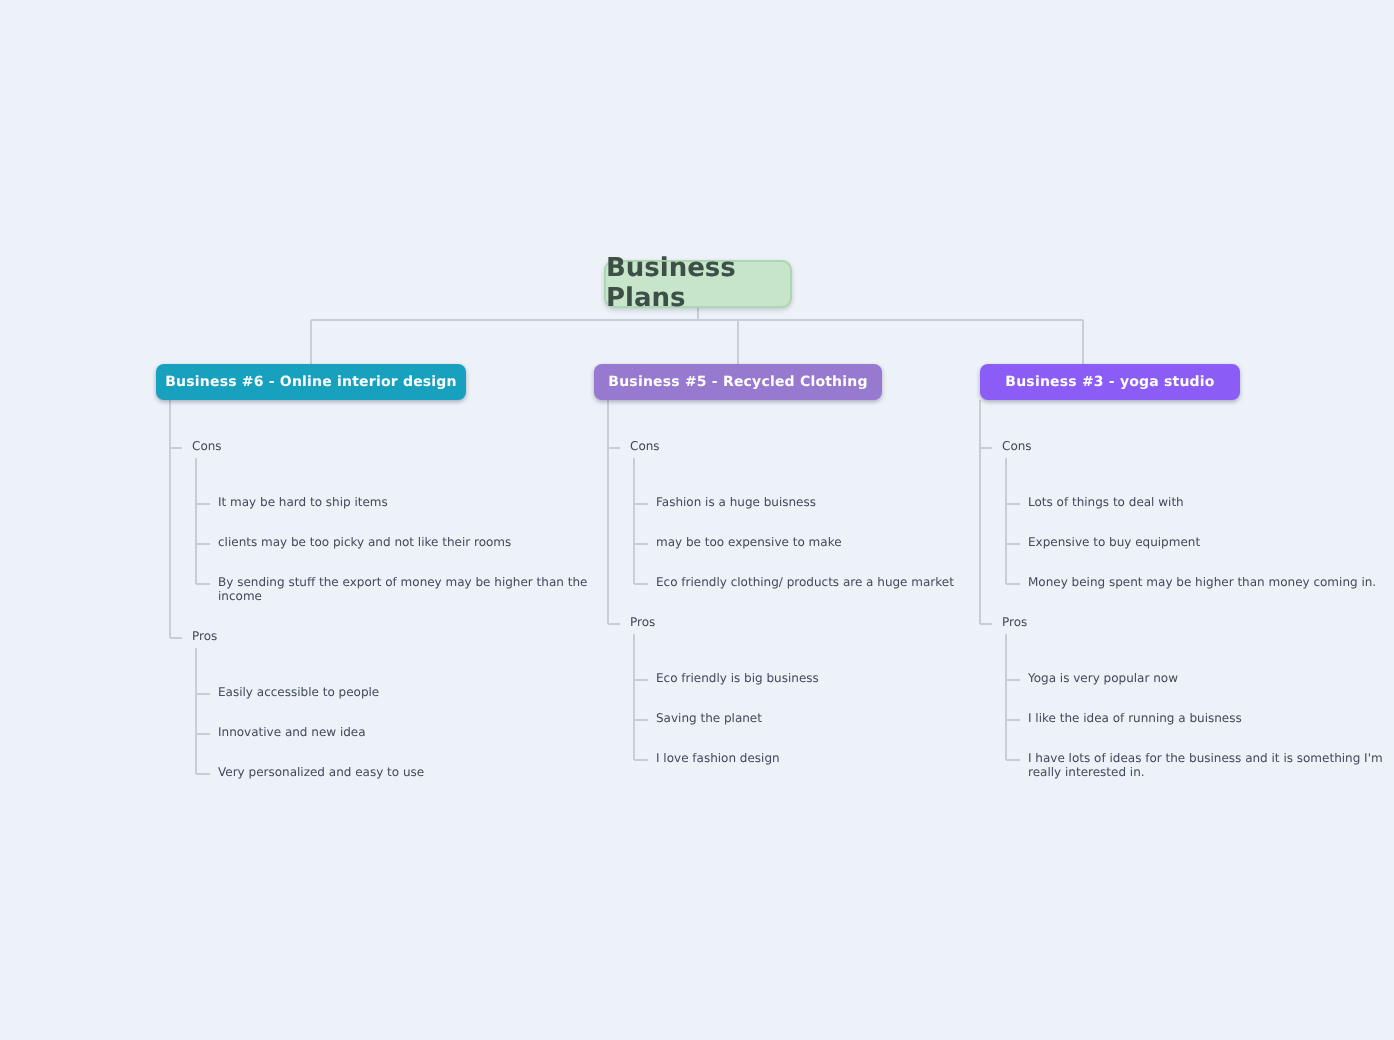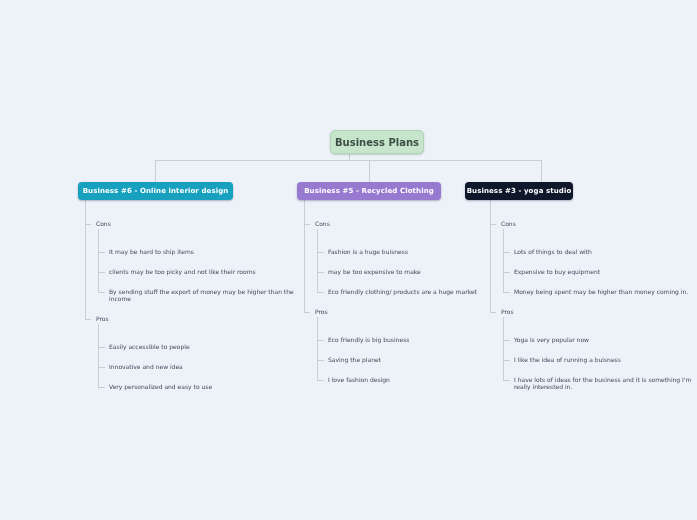--- a/index.html
+++ b/index.html
@@ -3,22 +3,22 @@
 <meta charset="utf-8">
 <style>
   html,body{margin:0;padding:0;background:#edf1f8;}
   body{font-family:"DejaVu Sans","Liberation Sans",sans-serif;}
   .canvas{position:relative;width:697px;height:520px;background:#edf1f8;overflow:hidden;}
   svg.connectors{position:absolute;left:0;top:0;pointer-events:none;}
   .node-root{
     position:absolute;left:302px;top:130px;width:94px;height:24px;
     background:#c6e5cb;border:1px solid #aed6b6;border-radius:5px;
     display:flex;align-items:center;justify-content:center;
-    font-weight:bold;font-size:10px;color:#3d4f46;
-    box-shadow:0 1px 2px rgba(60,90,70,.25);box-sizing:border-box;cursor:pointer;margin-left:28px;
+    font-weight:bold;font-size:13px;color:#3d4f46;
+    box-shadow:0 1px 2px rgba(60,90,70,.25);box-sizing:border-box;cursor:pointer;
   }
   .branch-header{
     position:absolute;top:182px;height:18px;border-radius:4px;
     display:flex;align-items:center;justify-content:center;
     color:#ffffff;font-weight:bold;font-size:7px;letter-spacing:.1px;
     box-shadow:0 1px 2px rgba(40,50,80,.35);box-sizing:border-box;cursor:pointer;
   }
   .section-label{
     position:absolute;font-size:6px;line-height:7px;color:#414a5b;cursor:pointer;white-space:nowrap;
   }
@@ -82,21 +82,21 @@
     <div class="item-text" style="left: 109px; top: 383px; width: 185px;">Very personalized and easy to use</div>
     <div class="branch-header" style="left: 297px; width: 144px; background: rgb(151, 121, 208);">Business #5 - Recycled Clothing</div>
     <div class="section-label" style="left: 315px; top: 220px;">Cons</div>
     <div class="item-text" style="left: 328px; top: 248px; width: 185px;">Fashion is a huge buisness</div>
     <div class="item-text" style="left: 328px; top: 268px; width: 185px;">may be too expensive to make</div>
     <div class="item-text" style="left: 328px; top: 288px; width: 185px;">Eco friendly clothing/ products are a huge market</div>
     <div class="section-label" style="left: 315px; top: 308px;">Pros</div>
     <div class="item-text" style="left: 328px; top: 336px; width: 185px;">Eco friendly is big business</div>
     <div class="item-text" style="left: 328px; top: 356px; width: 185px;">Saving the planet</div>
     <div class="item-text" style="left: 328px; top: 376px; width: 185px;">I love fashion design</div>
-    <div class="branch-header" style="left: 465px; width: 108px; background: #0f172a;">Business #3 - yoga studio</div>
+    <div class="branch-header" style="left: 490px; width: 130px; background: #8b5cf6;">Business #3 - yoga studio</div>
     <div class="section-label" style="left: 501px; top: 220px;">Cons</div>
     <div class="item-text" style="left: 514px; top: 248px; width: 178px;">Lots of things to deal with</div>
     <div class="item-text" style="left: 514px; top: 268px; width: 178px;">Expensive to buy equipment</div>
     <div class="item-text" style="left: 514px; top: 288px; width: 178px;">Money being spent may be higher than money coming in.</div>
     <div class="section-label" style="left: 501px; top: 308px;">Pros</div>
     <div class="item-text" style="left: 514px; top: 336px; width: 178px;">Yoga is very popular now</div>
     <div class="item-text" style="left: 514px; top: 356px; width: 178px;">I like the idea of running a buisness</div>
     <div class="item-text" style="left: 514px; top: 376px; width: 178px;">I have lots of ideas for the business and it is something I'm really interested in.</div>
   </div>
 

